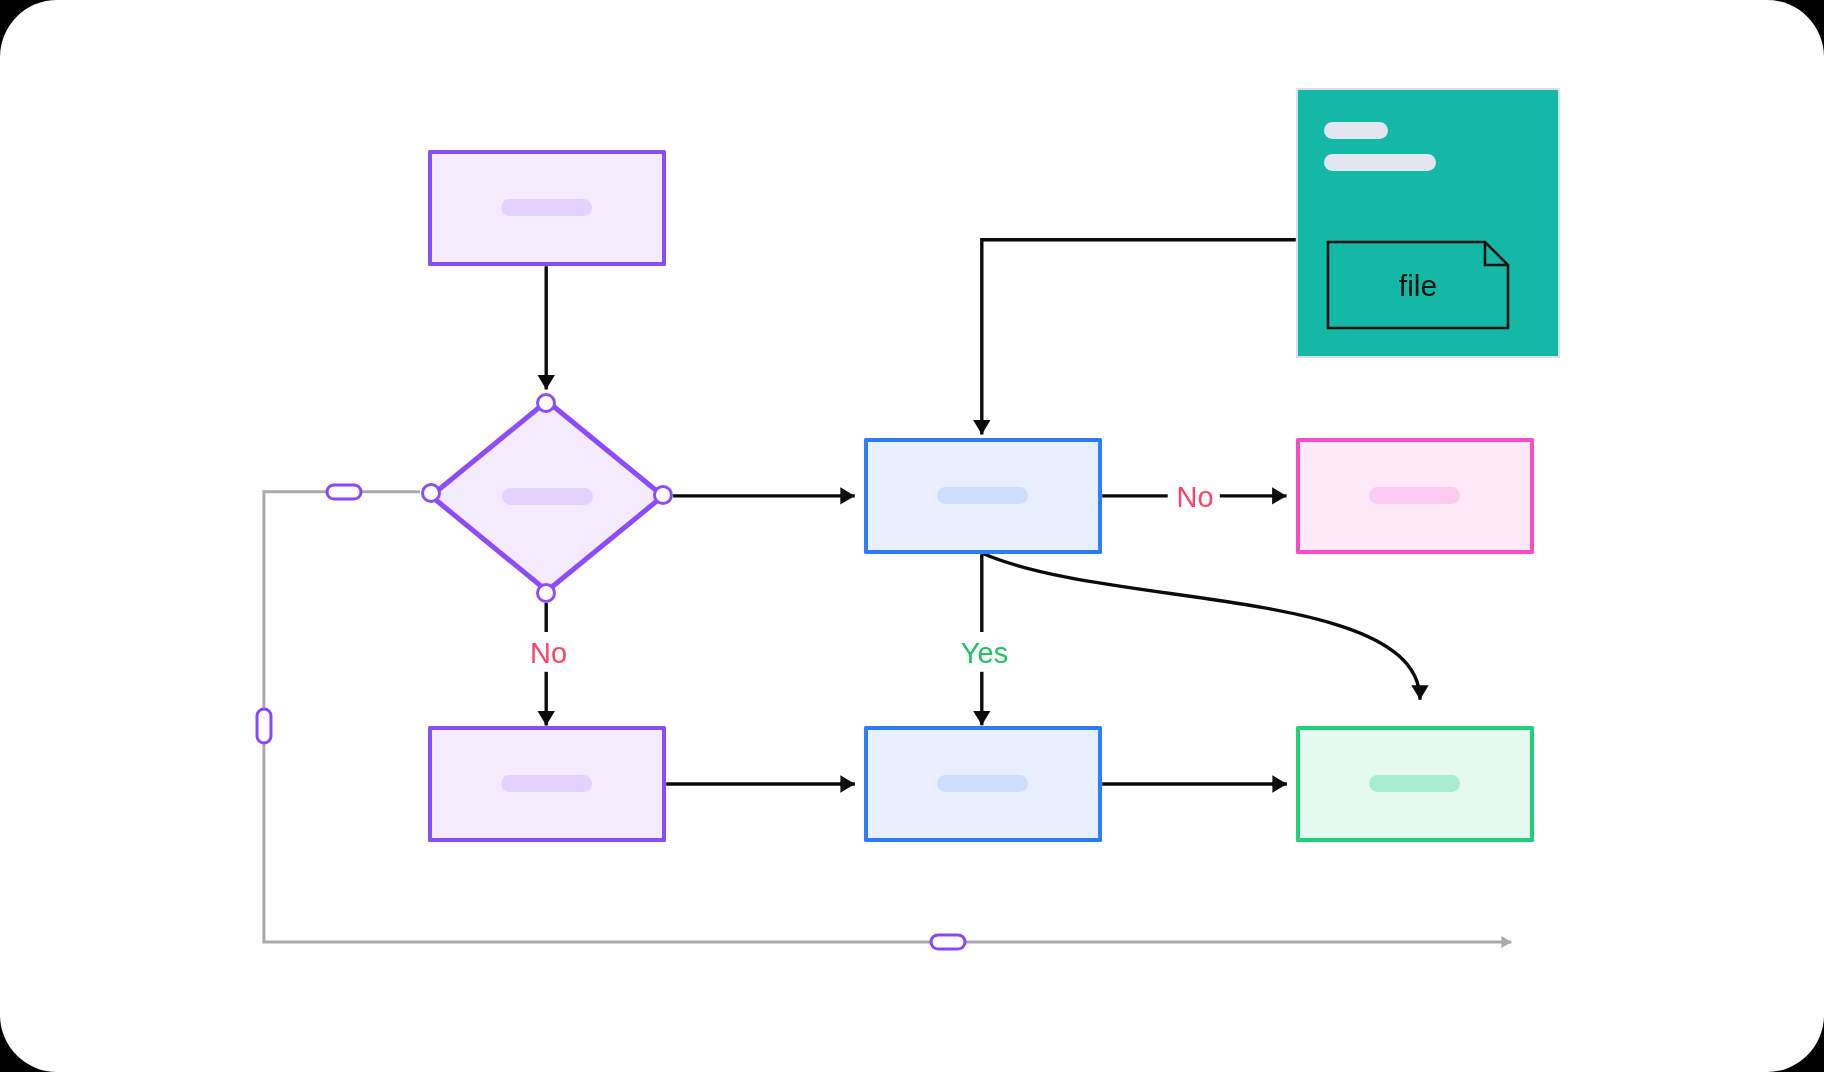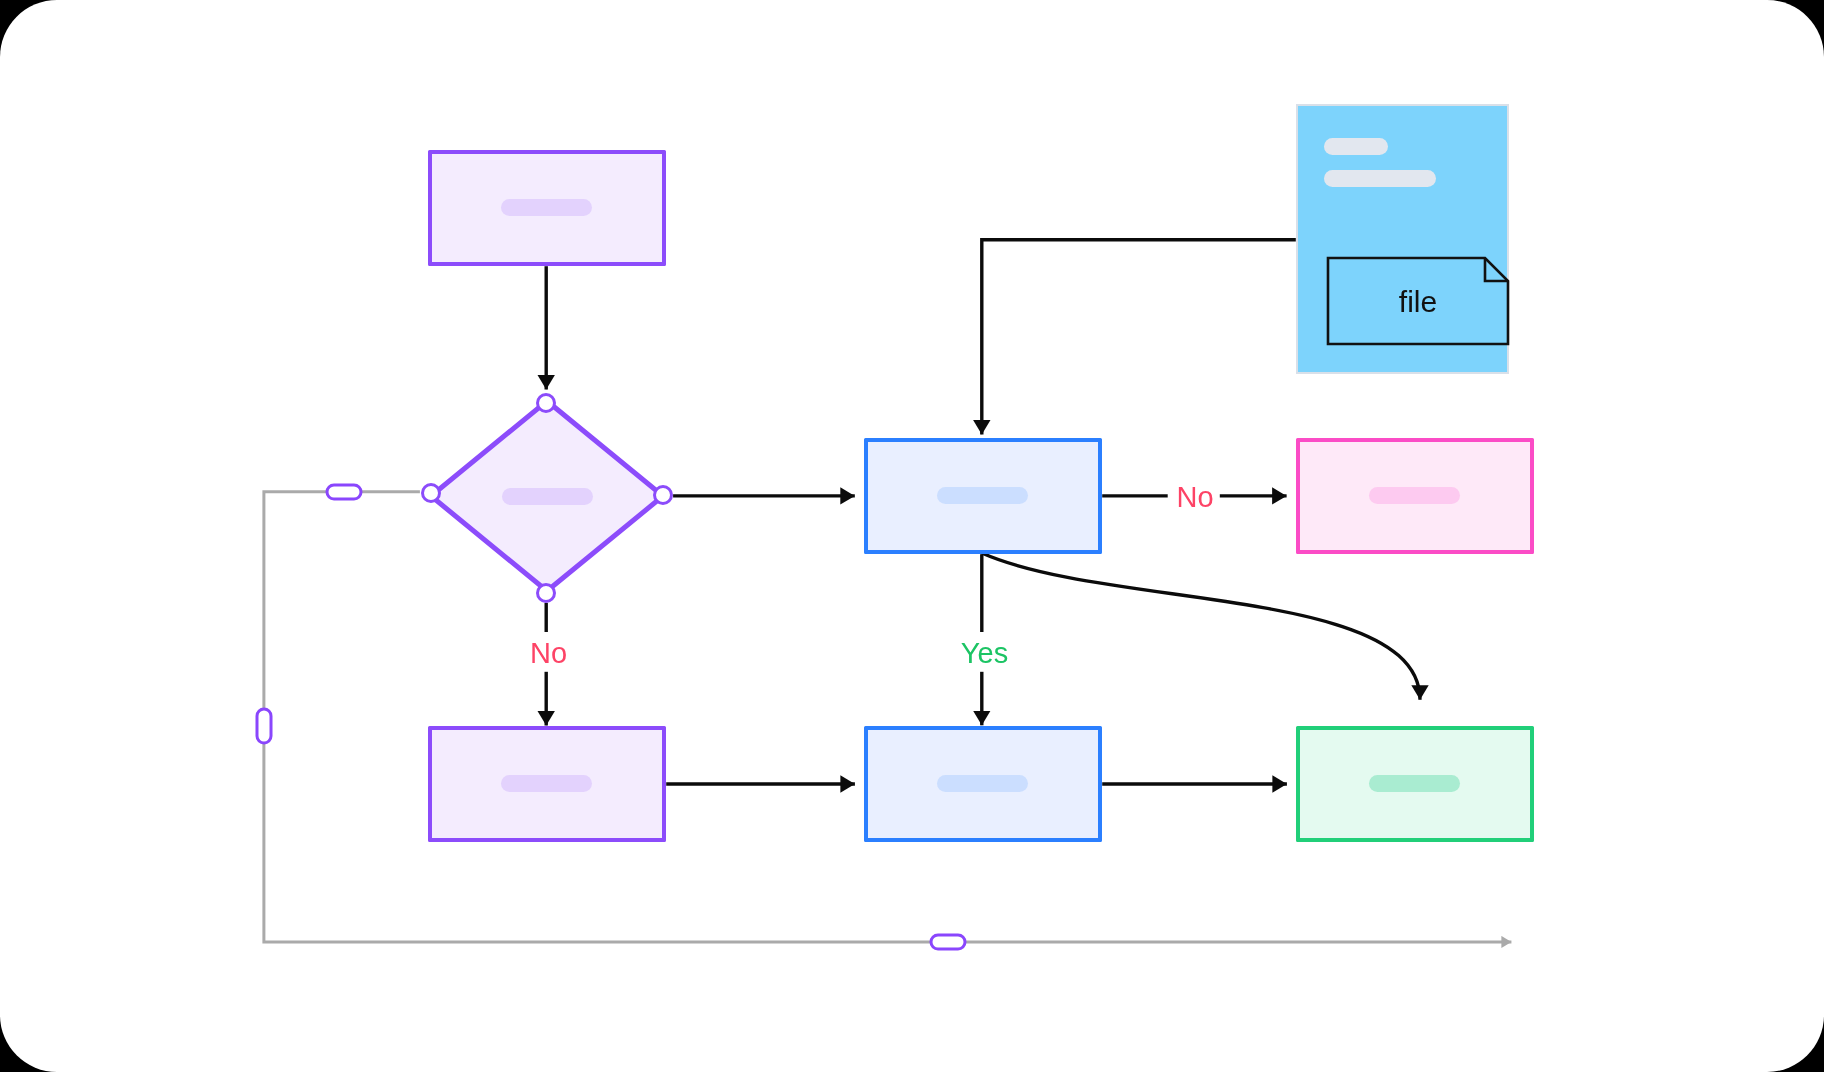--- a/index.html
+++ b/index.html
@@ -42,21 +42,21 @@
       <path d="M 1295.8 239.8 L 981.8 239.8 L 981.8 434.6" fill="none" stroke="#0b0b0b" stroke-width="3.4" stroke-linecap="butt" stroke-linejoin="miter" marker-end="url(#ah-dark)"></path>
       <path d="M 1102.2 495.9 L 1167.7 495.9" fill="none" stroke="#0b0b0b" stroke-width="3.4" stroke-linecap="butt" stroke-linejoin="miter"></path>
       <path d="M 1219.8 495.9 L 1286.6 495.9" fill="none" stroke="#0b0b0b" stroke-width="3.4" stroke-linecap="butt" stroke-linejoin="miter" marker-end="url(#ah-dark)"></path>
       <path d="M 981.8 554.2 L 981.8 632" fill="none" stroke="#0b0b0b" stroke-width="3.4" stroke-linecap="butt" stroke-linejoin="miter"></path>
       <path d="M 981.8 671.8 L 981.8 725.3" fill="none" stroke="#0b0b0b" stroke-width="3.4" stroke-linecap="butt" stroke-linejoin="miter" marker-end="url(#ah-dark)"></path>
       <path d="M 981.8 553 C 1108.8 609.1 1420 586.9 1420 699.8" fill="none" stroke="#0b0b0b" stroke-width="3.4" stroke-linecap="butt" stroke-linejoin="miter" marker-end="url(#ah-dark)"></path>
       <path d="M 1102.2 784 L 1286.9 784" fill="none" stroke="#0b0b0b" stroke-width="3.4" stroke-linecap="butt" stroke-linejoin="miter" marker-end="url(#ah-dark)"></path>
       <path d="M 419.9 491.8 L 263.9 491.8 L 263.9 941.9 L 1511.4 941.9" fill="none" stroke="#aaaaaa" stroke-width="3" stroke-linecap="butt" stroke-linejoin="miter" marker-end="url(#ah-gray)"></path>
     </svg>
 
-  <div id="filepanel" style="left: 1296px; top: 104px; width: 213px; height: 270px; background: #7dd3fc; border-color: rgb(217, 224, 233);">
+  <div id="filepanel" style="left: 1296px; top: 88px; width: 264px; height: 270px; background: #14b8a6; border-color: rgb(217, 224, 233);">
       <div class="skel" style="left:26.2px;top:32.2px;width:64px;height:17px;background:#e2e7ef;"></div>
       <div class="skel" style="left:26.2px;top:64.2px;width:112px;height:17px;background:#e2e7ef;"></div>
       <svg width="186" height="92" viewBox="0 0 186 92" style="position:absolute;left:27.2px;top:149.2px;">
         <path d="M 3 3 L 160 3 L 183 26 L 183 89 L 3 89 Z" fill="none" stroke="#111111" stroke-width="2.6" stroke-linejoin="miter"></path>
         <path d="M 160 3 L 160 26 L 183 26" fill="none" stroke="#111111" stroke-width="2.6" stroke-linejoin="miter"></path>
         <text x="93" y="46" text-anchor="middle" dominant-baseline="central" font-family="&quot;Liberation Sans&quot;, sans-serif" font-size="30" fill="#111">file</text>
       </svg>
     </div>
 
   <div id="nodes">

